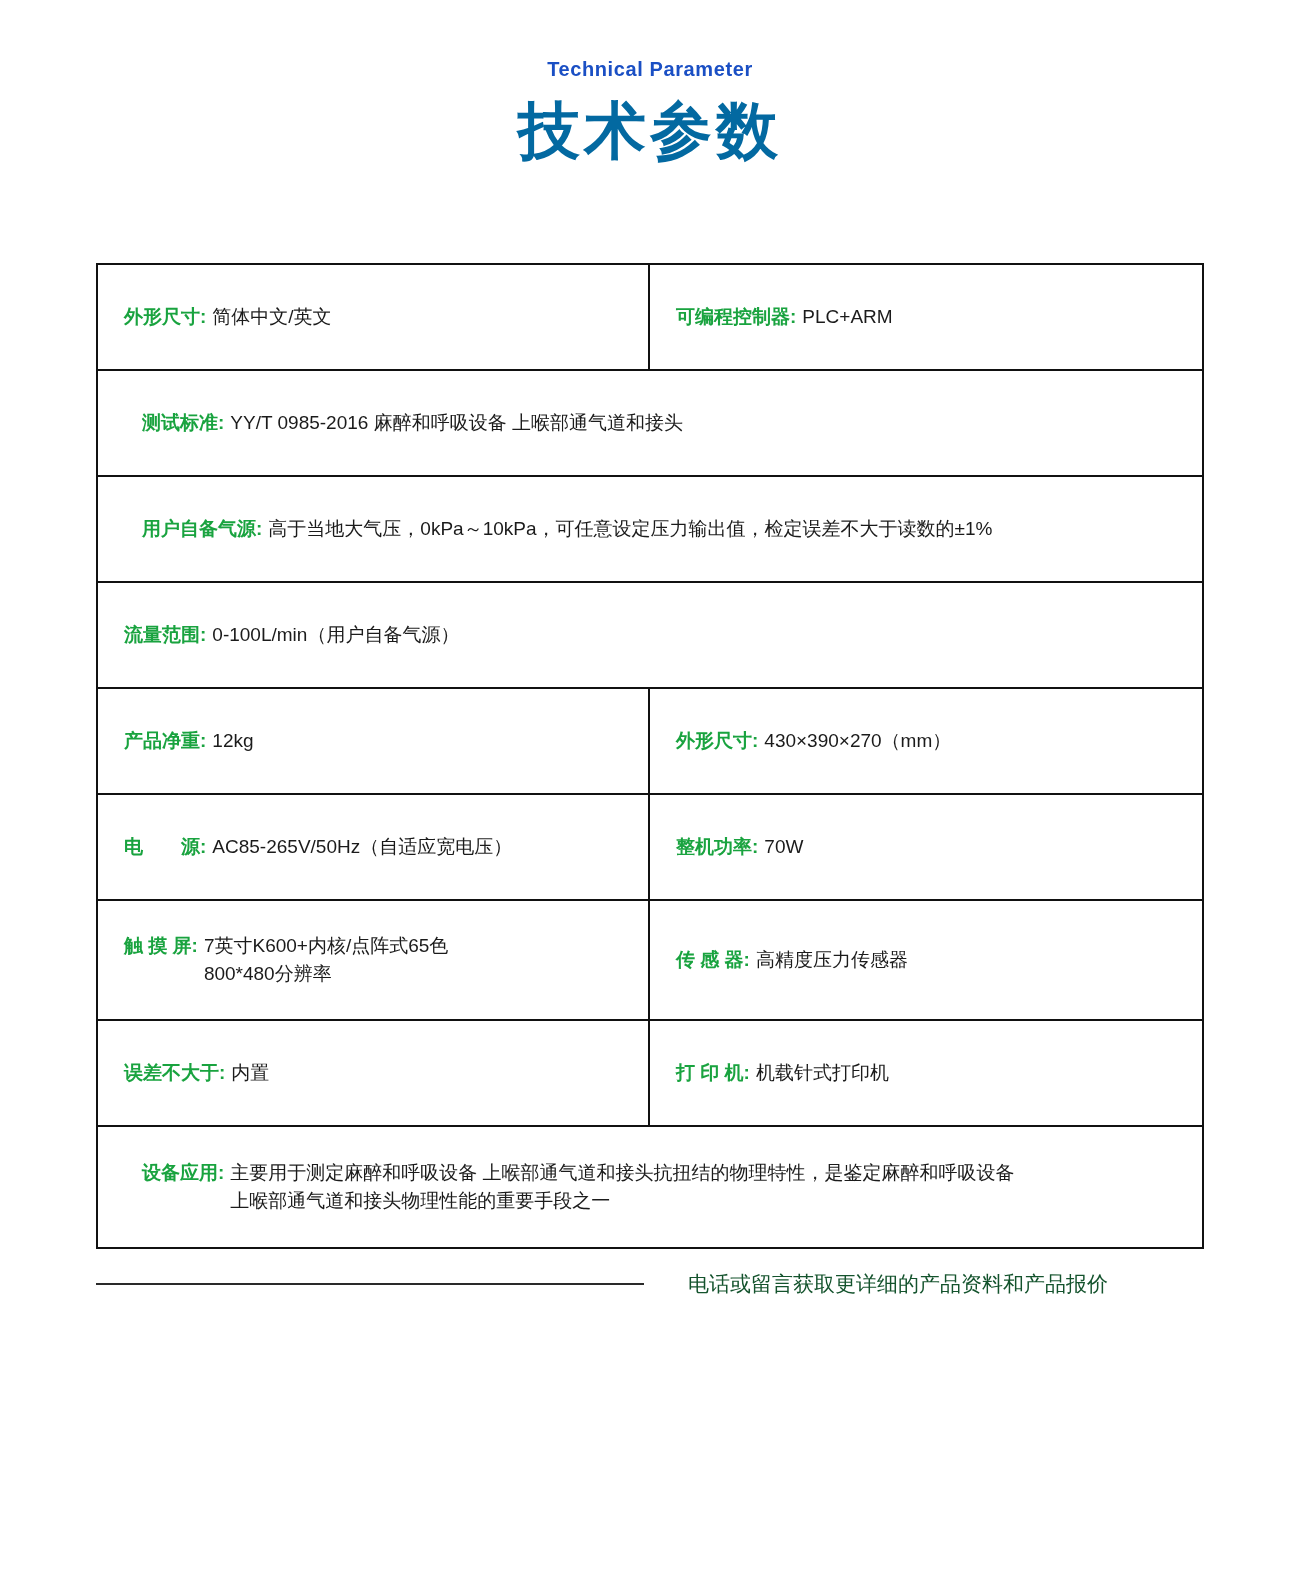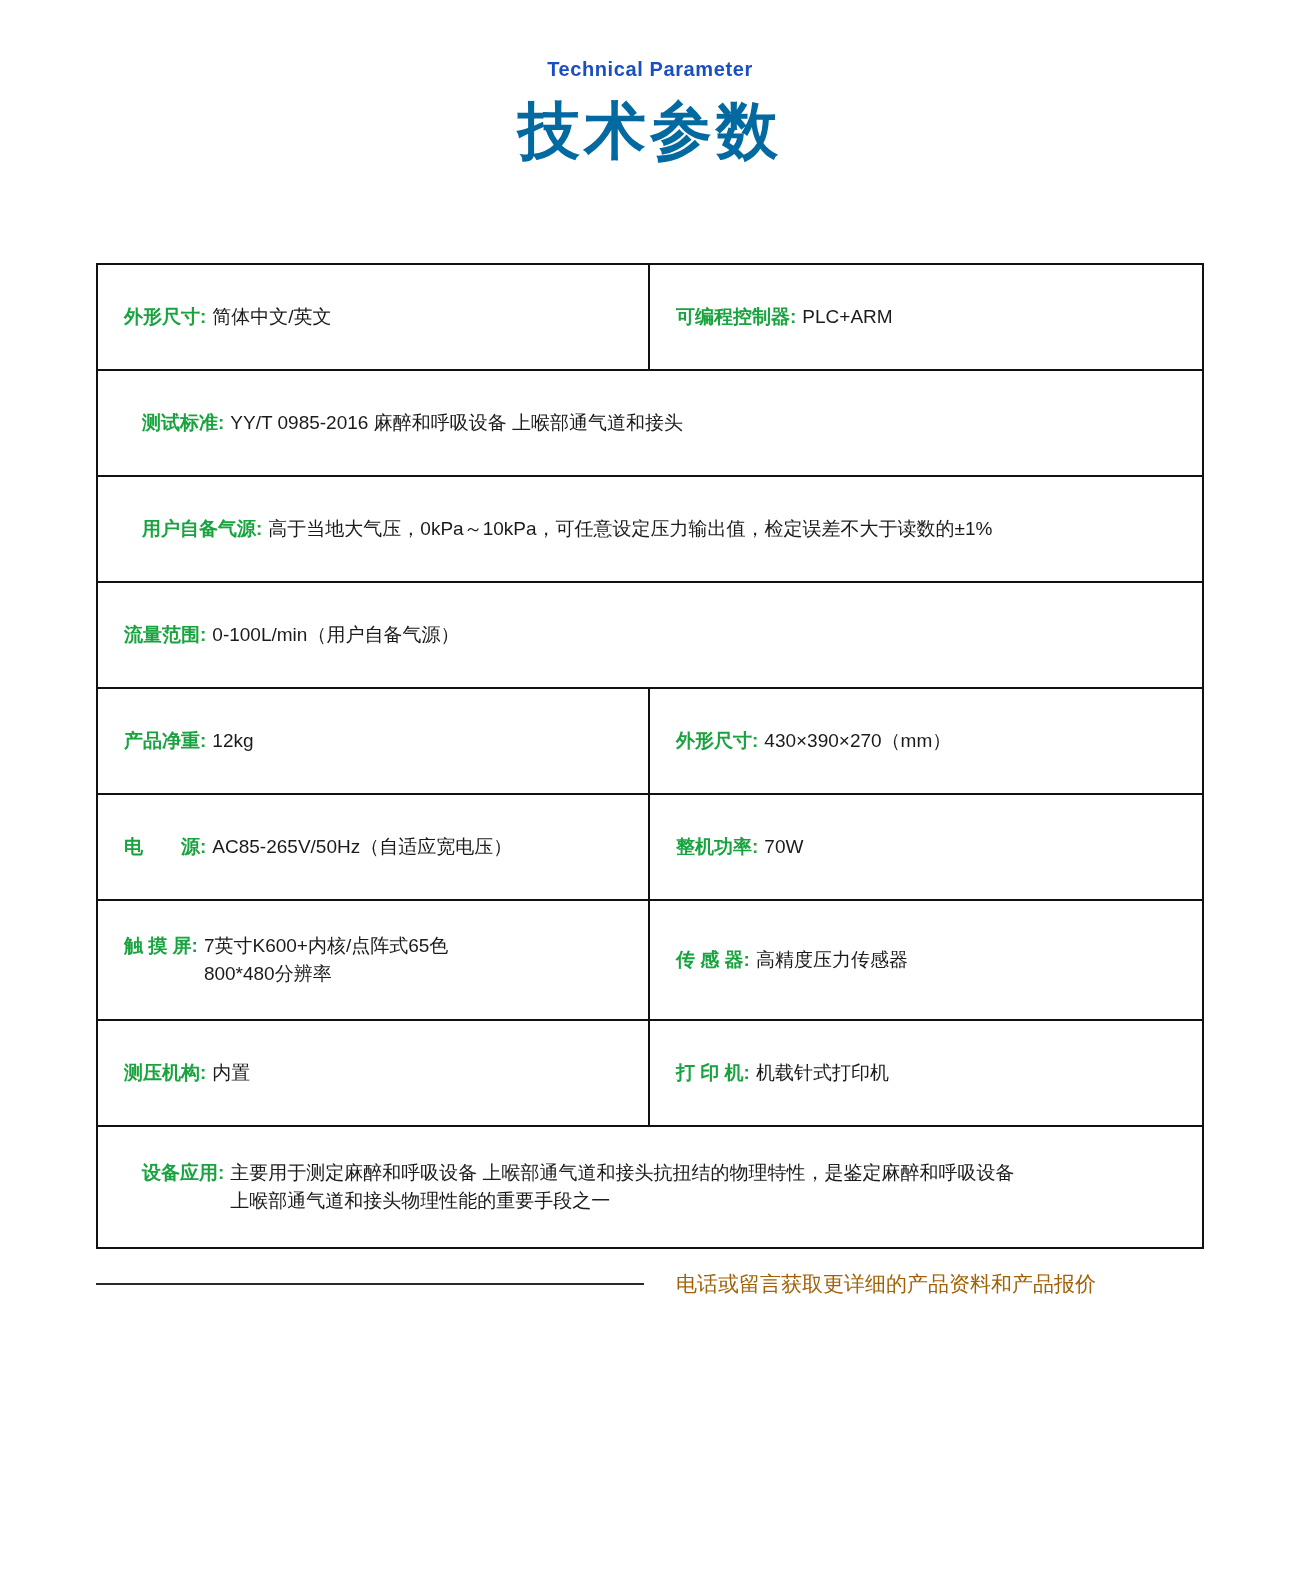--- a/index.html
+++ b/index.html
@@ -100,22 +100,22 @@
     align-items: center;
   }
   .footer-line {
     flex: 0 0 auto;
     width: 548px;
     height: 2px;
     background: #2a2a2a;
   }
   .footer-text {
     font-size: 21px;
-    color: #a16207;
-    margin-left: 32px;
+    color: #14532d;
+    margin-left: 44px;
     white-space: nowrap;
   }
 </style>
 </head>
 <body>
 
 <div class="page">
 
   <div class="header">
     <div class="header-en">Technical Parameter</div>
@@ -210,21 +210,21 @@
         <div class="kv">
           <span class="k">传 感 器:</span>
           <span class="v">高精度压力传感器</span>
         </div>
       </div>
     </div>
 
     <div class="row">
       <div class="cell half divider">
         <div class="kv">
-          <span class="k">测压机构:</span>
+          <span class="k">误差不大于:</span>
           <span class="v">内置</span>
         </div>
       </div>
       <div class="cell half">
         <div class="kv">
           <span class="k">打 印 机:</span>
           <span class="v">机载针式打印机</span>
         </div>
       </div>
     </div>

